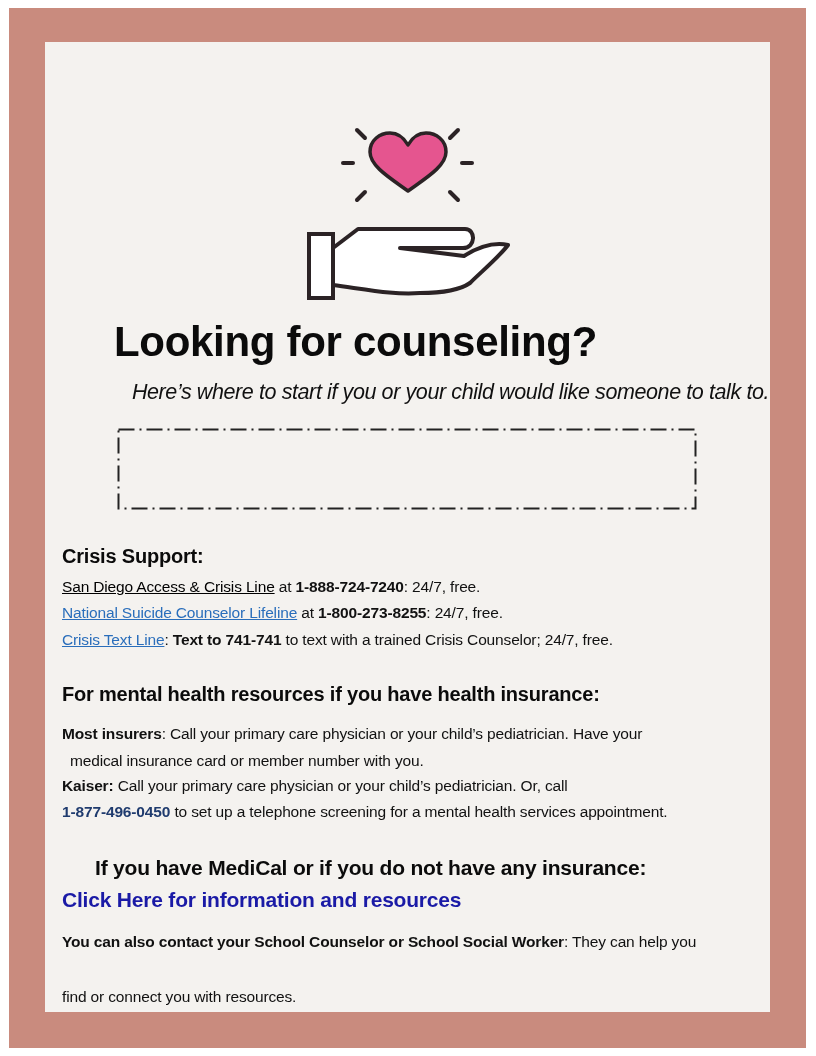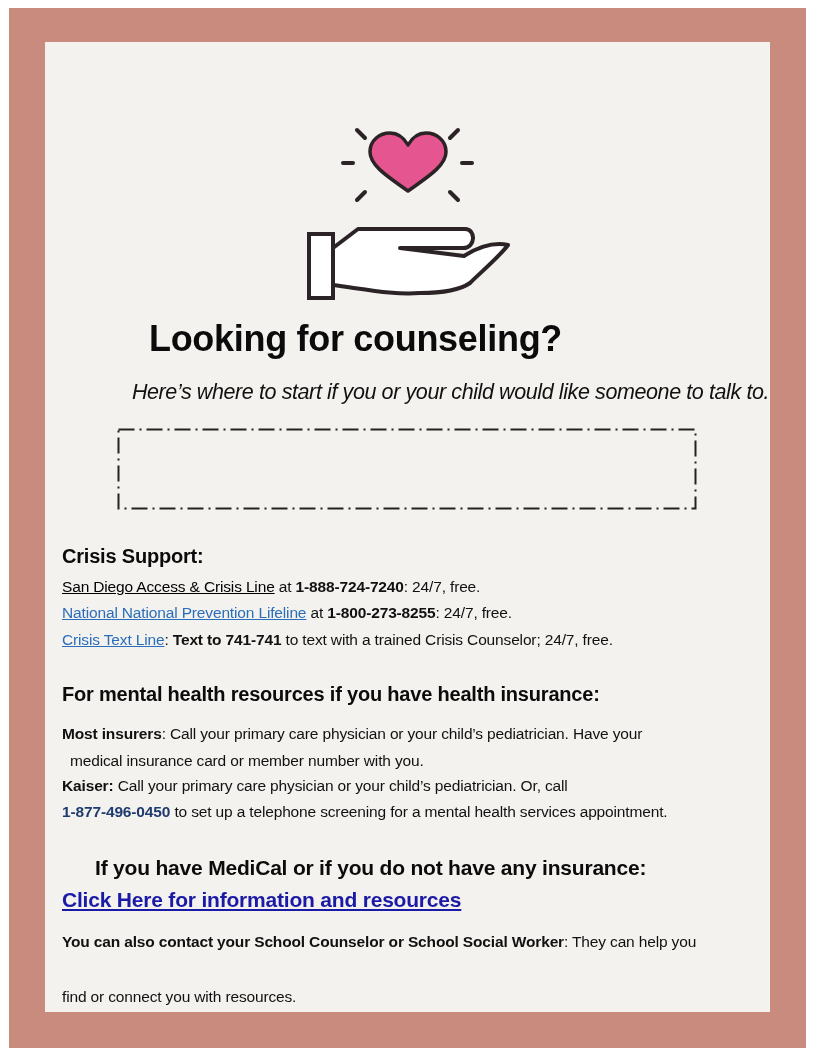--- a/index.html
+++ b/index.html
@@ -11,41 +11,41 @@
     position: absolute; left: 9px; top: 8px; width: 797px; height: 1040px;
     background: #c98b7e;
   }
   .inner {
     position: absolute; left: 45px; top: 42px; width: 725px; height: 970px;
     background: #f4f2ef;
   }
   .icon-wrap { position: absolute; left: 300px; top: 118px; width: 220px; height: 190px; }
   .title {
     position: absolute; left: 45px; width: 621px; top: 318px; text-align: center;
-    font-size: 36px; font-weight: bold; letter-spacing: -0.3px; color: #0b0b0b;
+    font-size: 42px; font-weight: bold; letter-spacing: -0.3px; color: #0b0b0b;
   }
   .subtitle {
     position: absolute; left: 45px; width: 811px; top: 380px; text-align: center;
     font-size: 21.5px; font-style: italic; color: #111; letter-spacing: -0.4px;
   }
   .emergency-box { position: absolute; left: 117px; top: 428px; width: 580px; height: 82px; }
   .emergency-box svg { position: absolute; left: 0; top: 0; }
   .emergency-text {
     position: absolute; left: 10px; right: 10px; top: 8px; text-align: center;
     font-size: 20.5px; line-height: 33px; color: #111; letter-spacing: -0.3px;
   }
   .h2 { position: absolute; left: 62px; font-size: 20px; font-weight: bold; color: #0b0b0b; letter-spacing: -0.2px; }
   .line { position: absolute; left: 62px; font-size: 15.5px; color: #111; white-space: nowrap; letter-spacing: -0.15px; }
   .link-dark { color: #000000; text-decoration: underline; }
   .link-light { color: #2a6ebb; text-decoration: underline; }
   .b { font-weight: bold; }
   .phone-blue { font-weight: bold; color: #1f3b6e; }
   .big-link {
     position: absolute; left: 62px; top: 888px; font-size: 21px; font-weight: bold;
-    color: #1a1aa6; text-decoration: underline; letter-spacing: -0.2px;
+    color: #1a1aa6; letter-spacing: -0.2px;
   }
 </style>
 </head>
 <body>
 
 <div class="frame"></div>
 <div class="inner"></div>
 
 <div class="icon-wrap">
   <svg width="220" height="190" viewBox="0 0 220 190">
@@ -71,21 +71,21 @@
     <rect x="1.5" y="1.5" width="577" height="79" fill="none" stroke="#222" stroke-width="2" stroke-dasharray="16,5,2,5"></rect>
   </svg>
 </div>
 
 <div class="h2" style="top:545px;">Crisis Support:</div>
 
 <div class="line" style="top:578px;">
   <span class="link-dark">San Diego Access &amp; Crisis Line</span><span> at </span><span class="b">1-888-724-7240</span><span>: 24/7, free.</span>
 </div>
 <div class="line" style="top:604px;">
-  <span class="link-light">National National Prevention Lifeline</span><span> at </span><span class="b">1-800-273-8255</span><span>: 24/7, free.</span>
+  <span class="link-light">National Suicide Counselor Lifeline</span><span> at </span><span class="b">1-800-273-8255</span><span>: 24/7, free.</span>
 </div>
 <div class="line" style="top:631px;">
   <span class="link-light">Crisis Text Line</span><span>: </span><span class="b">Text to 741-741</span><span> to text with a trained Crisis Counselor; 24/7, free.</span>
 </div>
 
 <div class="h2" style="top:683px;">For mental health resources if you have health insurance:</div>
 
 <div class="line" style="top:725px;">
   <span class="b">Most insurers</span><span>: Call your primary care physician or your child’s pediatrician. Have your</span>
 </div>

